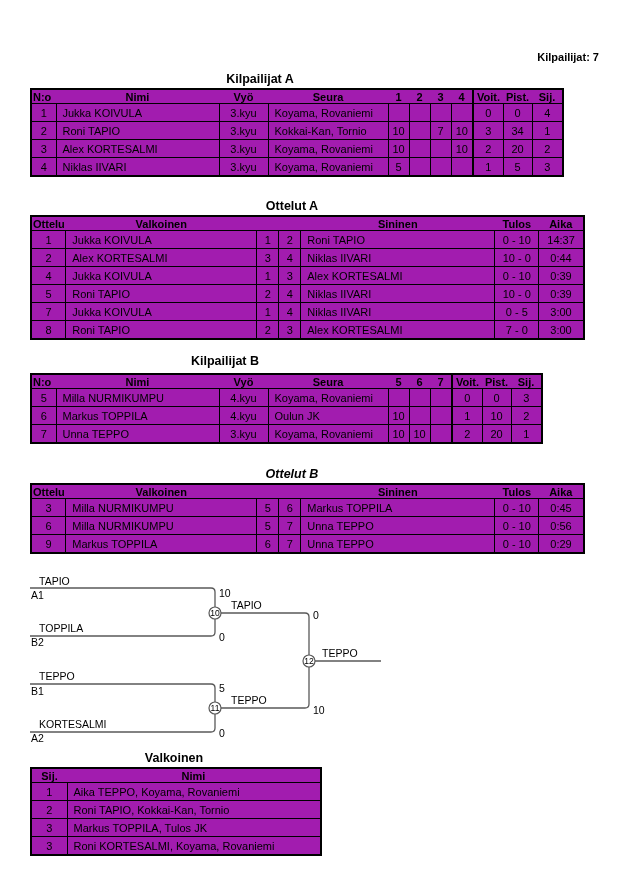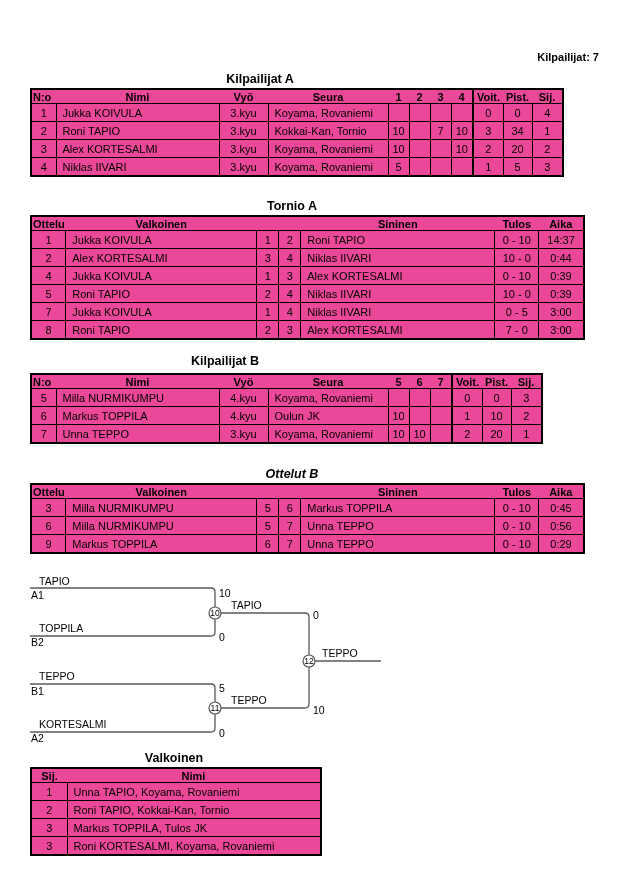--- a/index.html
+++ b/index.html
@@ -26,21 +26,21 @@
   #h-otteb  { left:292px; top:467px;font-style:italic; }
   #h-tulok  { left:174px; top:751px; }
   .twrap { position:absolute; }
   #t-kilpa { left:30px; top:88px; }
   #t-ottea { left:30px; top:215px; }
   #t-kilpb { left:30px; top:373px; }
   #t-otteb { left:30px; top:483px; }
   #t-tulok { left:30px; top:767px; }
   table {
     border-collapse:collapse; table-layout:fixed;
-    border:2px solid #000; background:#ec4899;
+    border:2px solid #000; background:#a21caf;
   }
   th {
     border:0; border-bottom:1px solid #000;
     font-size:11px; font-weight:bold; height:13px;
     padding:0 1px; white-space:nowrap; overflow:hidden;
   }
   td {
     border:1px solid #000; font-size:11px; height:17px;
     padding:0; white-space:nowrap; overflow:hidden;
   }
@@ -129,21 +129,21 @@
             <td class="c"></td>
             <td class="c"></td>
             <td class="c thick">1</td>
             <td class="c">5</td>
             <td class="c">3</td>
           </tr>
         </tbody>
       </table>
     </div>
 
-  <div id="h-ottea" class="sect">Tornio A</div>
+  <div id="h-ottea" class="sect">Ottelut A</div>
   <div id="t-ottea" class="twrap">
       <table>
         <thead>
           <tr>
             <th class="lf" style="width: 26px;">Ottelu</th>
             <th class="c" style="width: 189px;">Valkoinen</th>
             <th class="c" style="width: 20px;"></th>
             <th class="c" style="width: 20px;"></th>
             <th class="c" style="width: 192px;">Sininen</th>
             <th class="c" style="width: 42px;">Tulos</th>
@@ -354,21 +354,21 @@
       <table>
         <thead>
           <tr>
             <th class="c" style="width: 33px;">Sij.</th>
             <th class="c" style="width: 251px;">Nimi</th>
           </tr>
         </thead>
         <tbody>
           <tr>
             <td class="c">1</td>
-            <td class="l">Unna TAPIO, Koyama, Rovaniemi</td>
+            <td class="l">Aika TEPPO, Koyama, Rovaniemi</td>
           </tr>
           <tr>
             <td class="c">2</td>
             <td class="l">Roni TAPIO, Kokkai-Kan, Tornio</td>
           </tr>
           <tr>
             <td class="c">3</td>
             <td class="l">Markus TOPPILA, Tulos JK</td>
           </tr>
           <tr>

